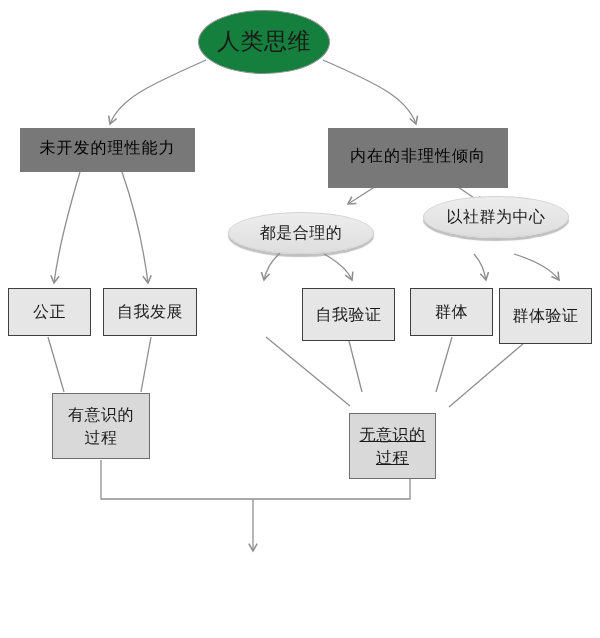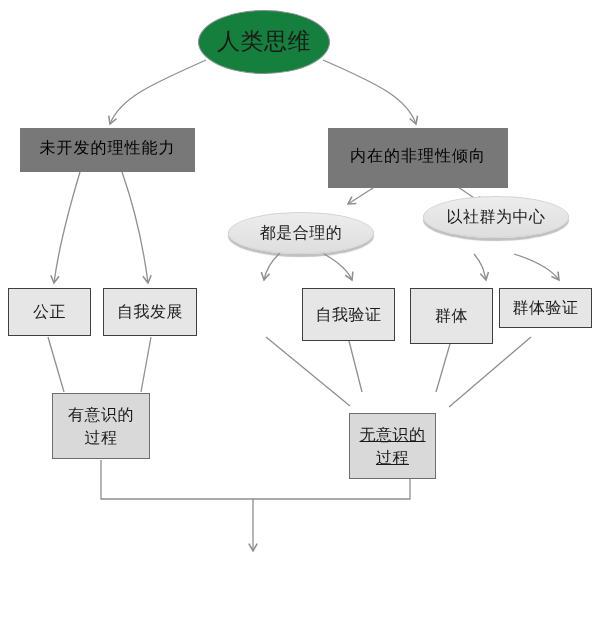--- a/index.html
+++ b/index.html
@@ -113,23 +113,23 @@
 
   <div class="node ellipse-gray" style="left:423px; top:196px; width:146px; height:42px;">以社群为中心</div>
 
   <div class="node box-light" style="left:0; top:288px; width:83px; height:48px;margin-left:8px;">公正</div>
 
   <div class="node box-light" style="left:103px; top:288px; width:94px; height:48px;">自我发展</div>
 
 
   <div class="node box-light" style="left:302px; top:288px; width:93px; height:53px;">自我验证</div>
 
-  <div class="node box-light" style="left:410px; top:288px; width:83px; height:56px;text-align:center;">群体</div>
+  <div class="node box-light" style="left:410px; top:288px; width:83px; height:48px;text-align:center;">群体</div>
 
-  <div class="node box-light" style="left:499px; top:288px; width:93px; height:40px;">群体验证</div>
+  <div class="node box-light" style="left:499px; top:288px; width:93px; height:56px;">群体验证</div>
 
   <div class="node box-process" style="left:52px; top:393px; width:98px; height:66px;">有意识的
 过程</div>
 
   <div class="node box-process" style="left:349px; top:413px; width:87px; height:66px;text-decoration:underline;">无意识的
 过程</div>
 
 
 </div>
 

